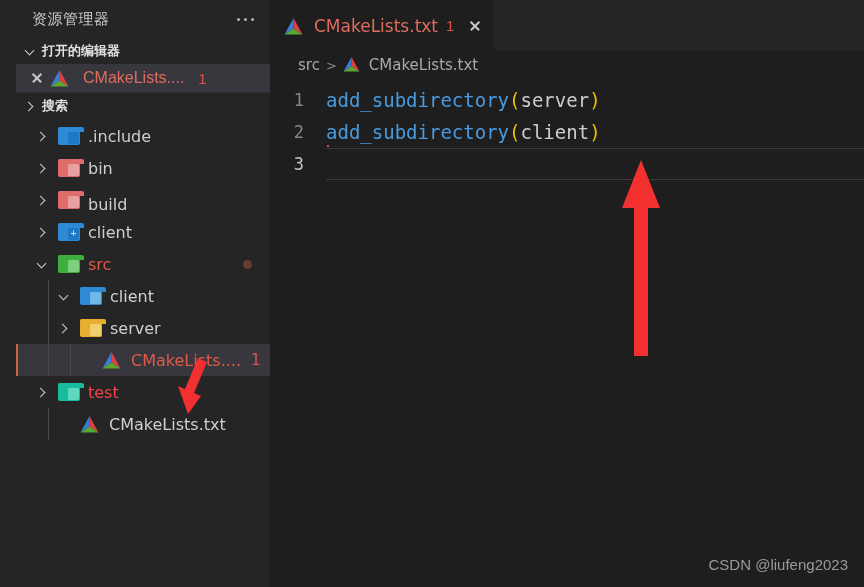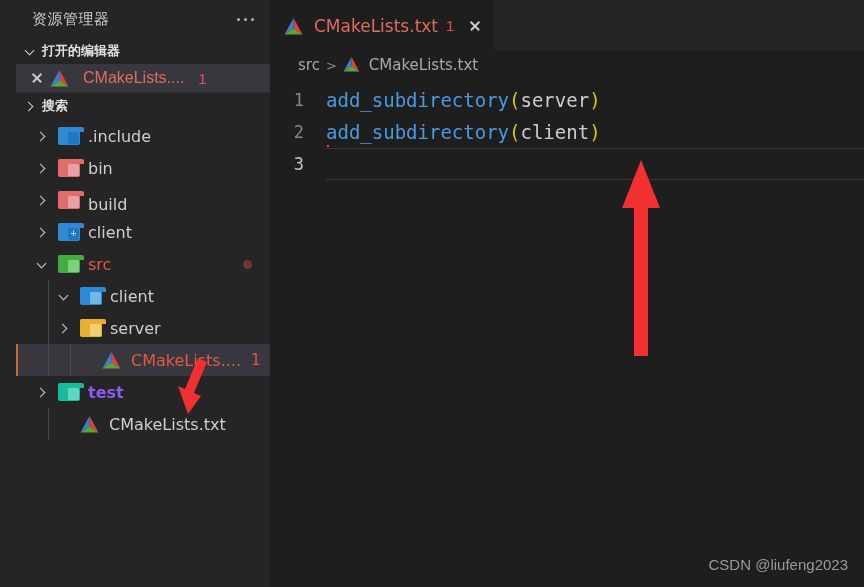--- a/index.html
+++ b/index.html
@@ -285,21 +285,21 @@
           <span class="badge-num">1</span>
         </div>
         <div class="row">
           <span style="display: inline-block; width: 16px; flex: 0 0 16px;"></span>
           <span class="chev thin collapsed" style="margin-right: 6px;"></span>
           <span class="folder">
             <span class="tab" style="background:#18bc9c"></span>
             <span class="body" style="background:#18bc9c"></span>
             <span class="glyph" style="background:#5fd8c0"></span>
           </span>
-          <span class="label" style="color: #8b5cf6; font-weight: bold;">test</span>
+          <span class="label" style="color: #ef4444;">test</span>
         </div>
         <div class="row">
           <span class="indent-guide" style="left: 32px;"></span>
           <span style="display: inline-block; width: 38px; flex: 0 0 38px;"></span>
           <span style="display: inline-block; width: 22px; flex: 0 0 22px;"></span>
           <span class="cmake">
             <svg width="19" height="17" viewBox="0 0 19 17">
               <polygon points="9.5,0 18.5,16.5 9.5,10.5" fill="#e04040"></polygon>
               <polygon points="9.5,0 0.5,16.5 9.5,10.5" fill="#3a7fd5"></polygon>
               <polygon points="0.5,16.5 18.5,16.5 9.5,10.5" fill="#5aa832"></polygon>

